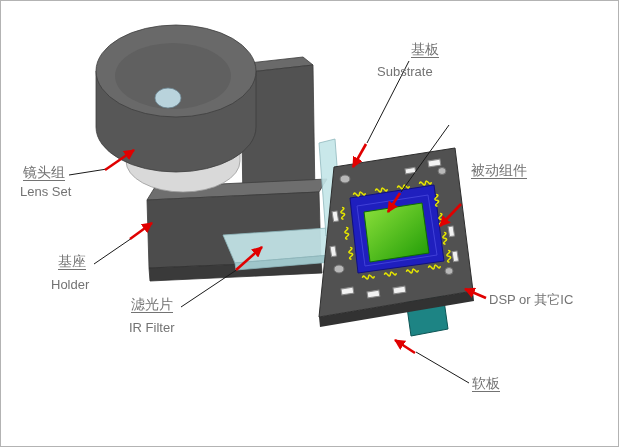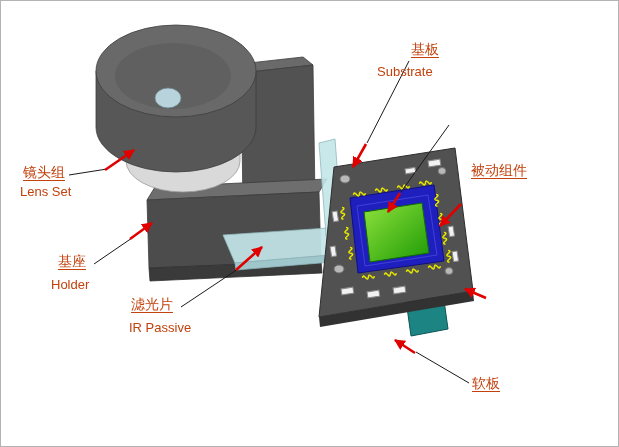--- a/index.html
+++ b/index.html
@@ -9,21 +9,21 @@
     background:#ffffff;
     border:1px solid #b3b3b3;
     box-sizing:border-box;
     overflow:hidden;
     font-family:"Liberation Sans","DejaVu Sans",sans-serif;
   }
   .art{position:absolute;left:0;top:0;}
   .label{
     position:absolute;
     font-size:13px;
-    color:#c2410c;
+    color:#737373;
     white-space:nowrap;
     line-height:1.1;
   }
   .zh{
     font-size:14px;
     text-decoration:underline;
     text-underline-offset:3px;
   }
 </style>
 </head>
@@ -135,24 +135,25 @@
     </g>
   </svg>
 
   <div class="label zh" style="left:22px;top:164px">镜头组</div>
   <div class="label" style="left:19px;top:184px">Lens Set</div>
 
   <div class="label zh" style="left:57px;top:253px">基座</div>
   <div class="label" style="left:50px;top:277px">Holder</div>
 
   <div class="label zh" style="left:130px;top:296px">滤光片</div>
-  <div class="label" style="left:128px;top:320px">IR Passive</div>
+  <div class="label" style="left:128px;top:320px">IR Filter</div>
 
   <div class="label zh" style="left:410px;top:41px">基板</div>
   <div class="label" style="left:376px;top:64px">Substrate</div>
 
 
   <div class="label zh" style="left:470px;top:162px">被动组件</div>
 
+  <div class="label" style="left:488px;top:292px">DSP or 其它IC</div>
 
   <div class="label zh" style="left:471px;top:375px">软板</div>
 
 </div>
 
 </body></html>

